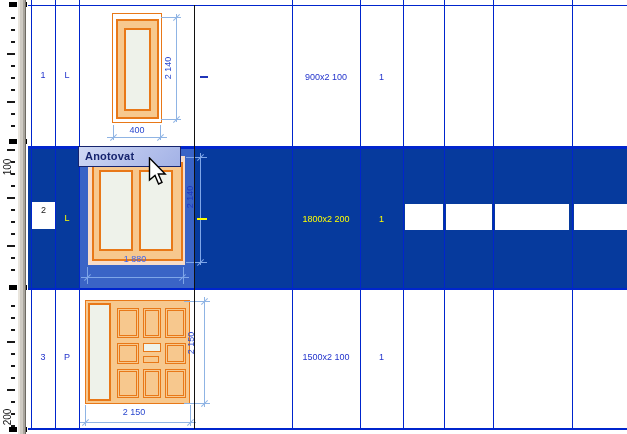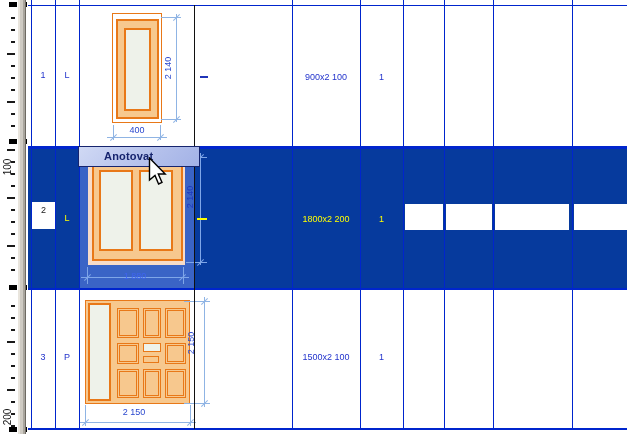--- a/index.html
+++ b/index.html
@@ -29,21 +29,21 @@
   .dimline{position:absolute;background:#8fb4e4;}
   .dimline2{position:absolute;background:#7fa6e8;}
   .slash{position:absolute;width:9px;height:1px;background:#8fb4e4;transform:rotate(-45deg);}
   .slash2{position:absolute;width:9px;height:1px;background:#7fa6e8;transform:rotate(-45deg);}
   .dimtext{position:absolute;font-size:9px;color:#2947ce;text-align:center;}
   .dimtextv{position:absolute;font-size:9px;color:#2947ce;text-align:center;
             transform:rotate(-90deg);transform-origin:center;}
   
   #tooltip{position:absolute;left:78px;top:146px;width:95px;height:19px;
      border:1px solid #16246e;background:linear-gradient(135deg,#d0d9f4 0%,#b6c2ec 55%,#a3b2e6 100%);
-     font-size:11px;font-weight:bold;color:#16246e;line-height:18px;padding-left:25px;
+     font-size:11px;font-weight:bold;color:#16246e;line-height:18px;padding-left:6px;
      letter-spacing:.2px;box-sizing:content-box;}
 </style>
 </head>
 <body>
 
 <div id="screen">
 
   <div id="ruler" class="abs" style="left:0;top:0;width:27px;height:434px;">
     <div id="ruler-ticks">
         <div class="tick" style="top: 17px; left: 11px; width: 4px;"></div>
@@ -124,21 +124,21 @@
     <div class="abs" style="left:88px;top:156px;width:97px;height:109px;background:#f8dcc8;"></div>
     <div class="frame" style="left:92px;top:162px;width:91px;height:99px;"></div>
     <div class="glass" style="left:99px;top:170px;width:34px;height:81px;"></div>
     <div class="glass" style="left:139px;top:170px;width:34px;height:81px;"></div>
 
     <div class="dimline2" style="left:87px;top:267px;width:1px;height:17px;"></div>
     <div class="dimline2" style="left:183px;top:267px;width:1px;height:17px;"></div>
     <div class="dimline2" style="left:81px;top:277px;width:108px;height:1px;"></div>
     <div class="slash2" style="left:83px;top:277px;"></div>
     <div class="slash2" style="left:178px;top:277px;"></div>
-    <div class="dimtext" style="left:105px;top:271px;width:60px;color:#3e64f0;">1 880</div>
+    <div class="dimtext" style="left:105px;top:254px;width:60px;color:#3e64f0;">1 880</div>
 
     <div class="dimline2" style="left:186px;top:157px;width:21px;height:1px;"></div>
     <div class="dimline2" style="left:186px;top:262px;width:21px;height:1px;"></div>
     <div class="dimline2" style="left:200px;top:153px;width:1px;height:112px;"></div>
     <div class="slash2" style="left:196px;top:157px;"></div>
     <div class="slash2" style="left:196px;top:262px;"></div>
     <div class="dimtextv" style="left:171px;top:191px;width:40px;height:12px;color:#1e38c0;">2 140</div>
     <div class="abs" style="left:197px;top:218px;width:10px;height:2px;background:#ffff00;"></div>
   </div>
 

